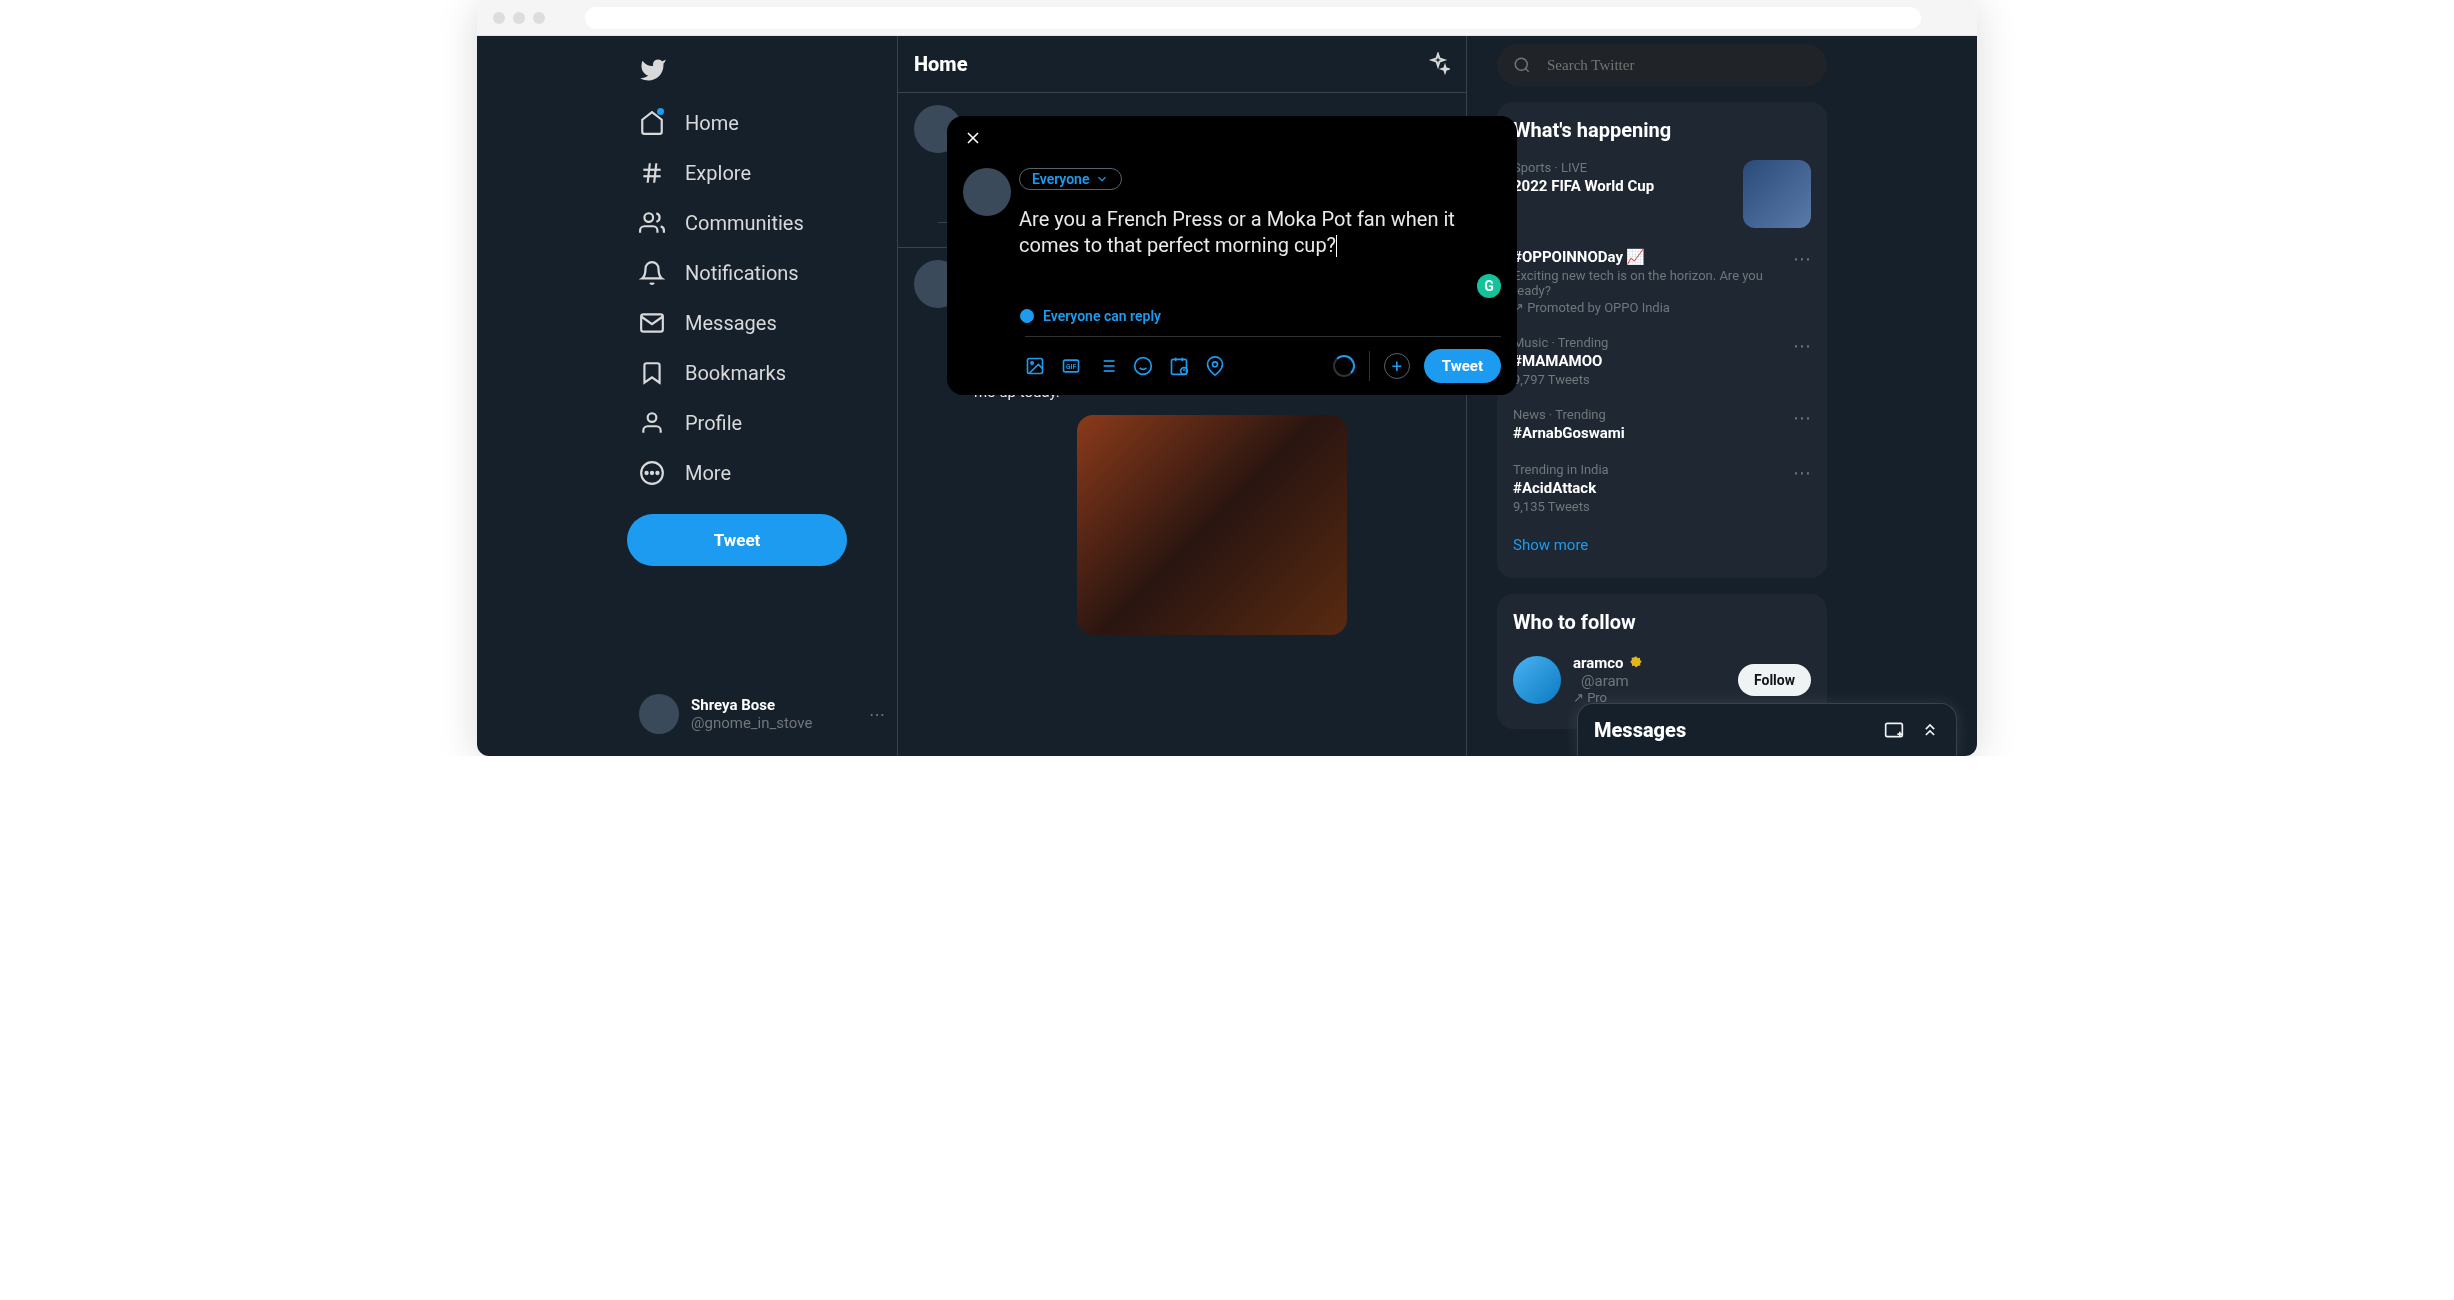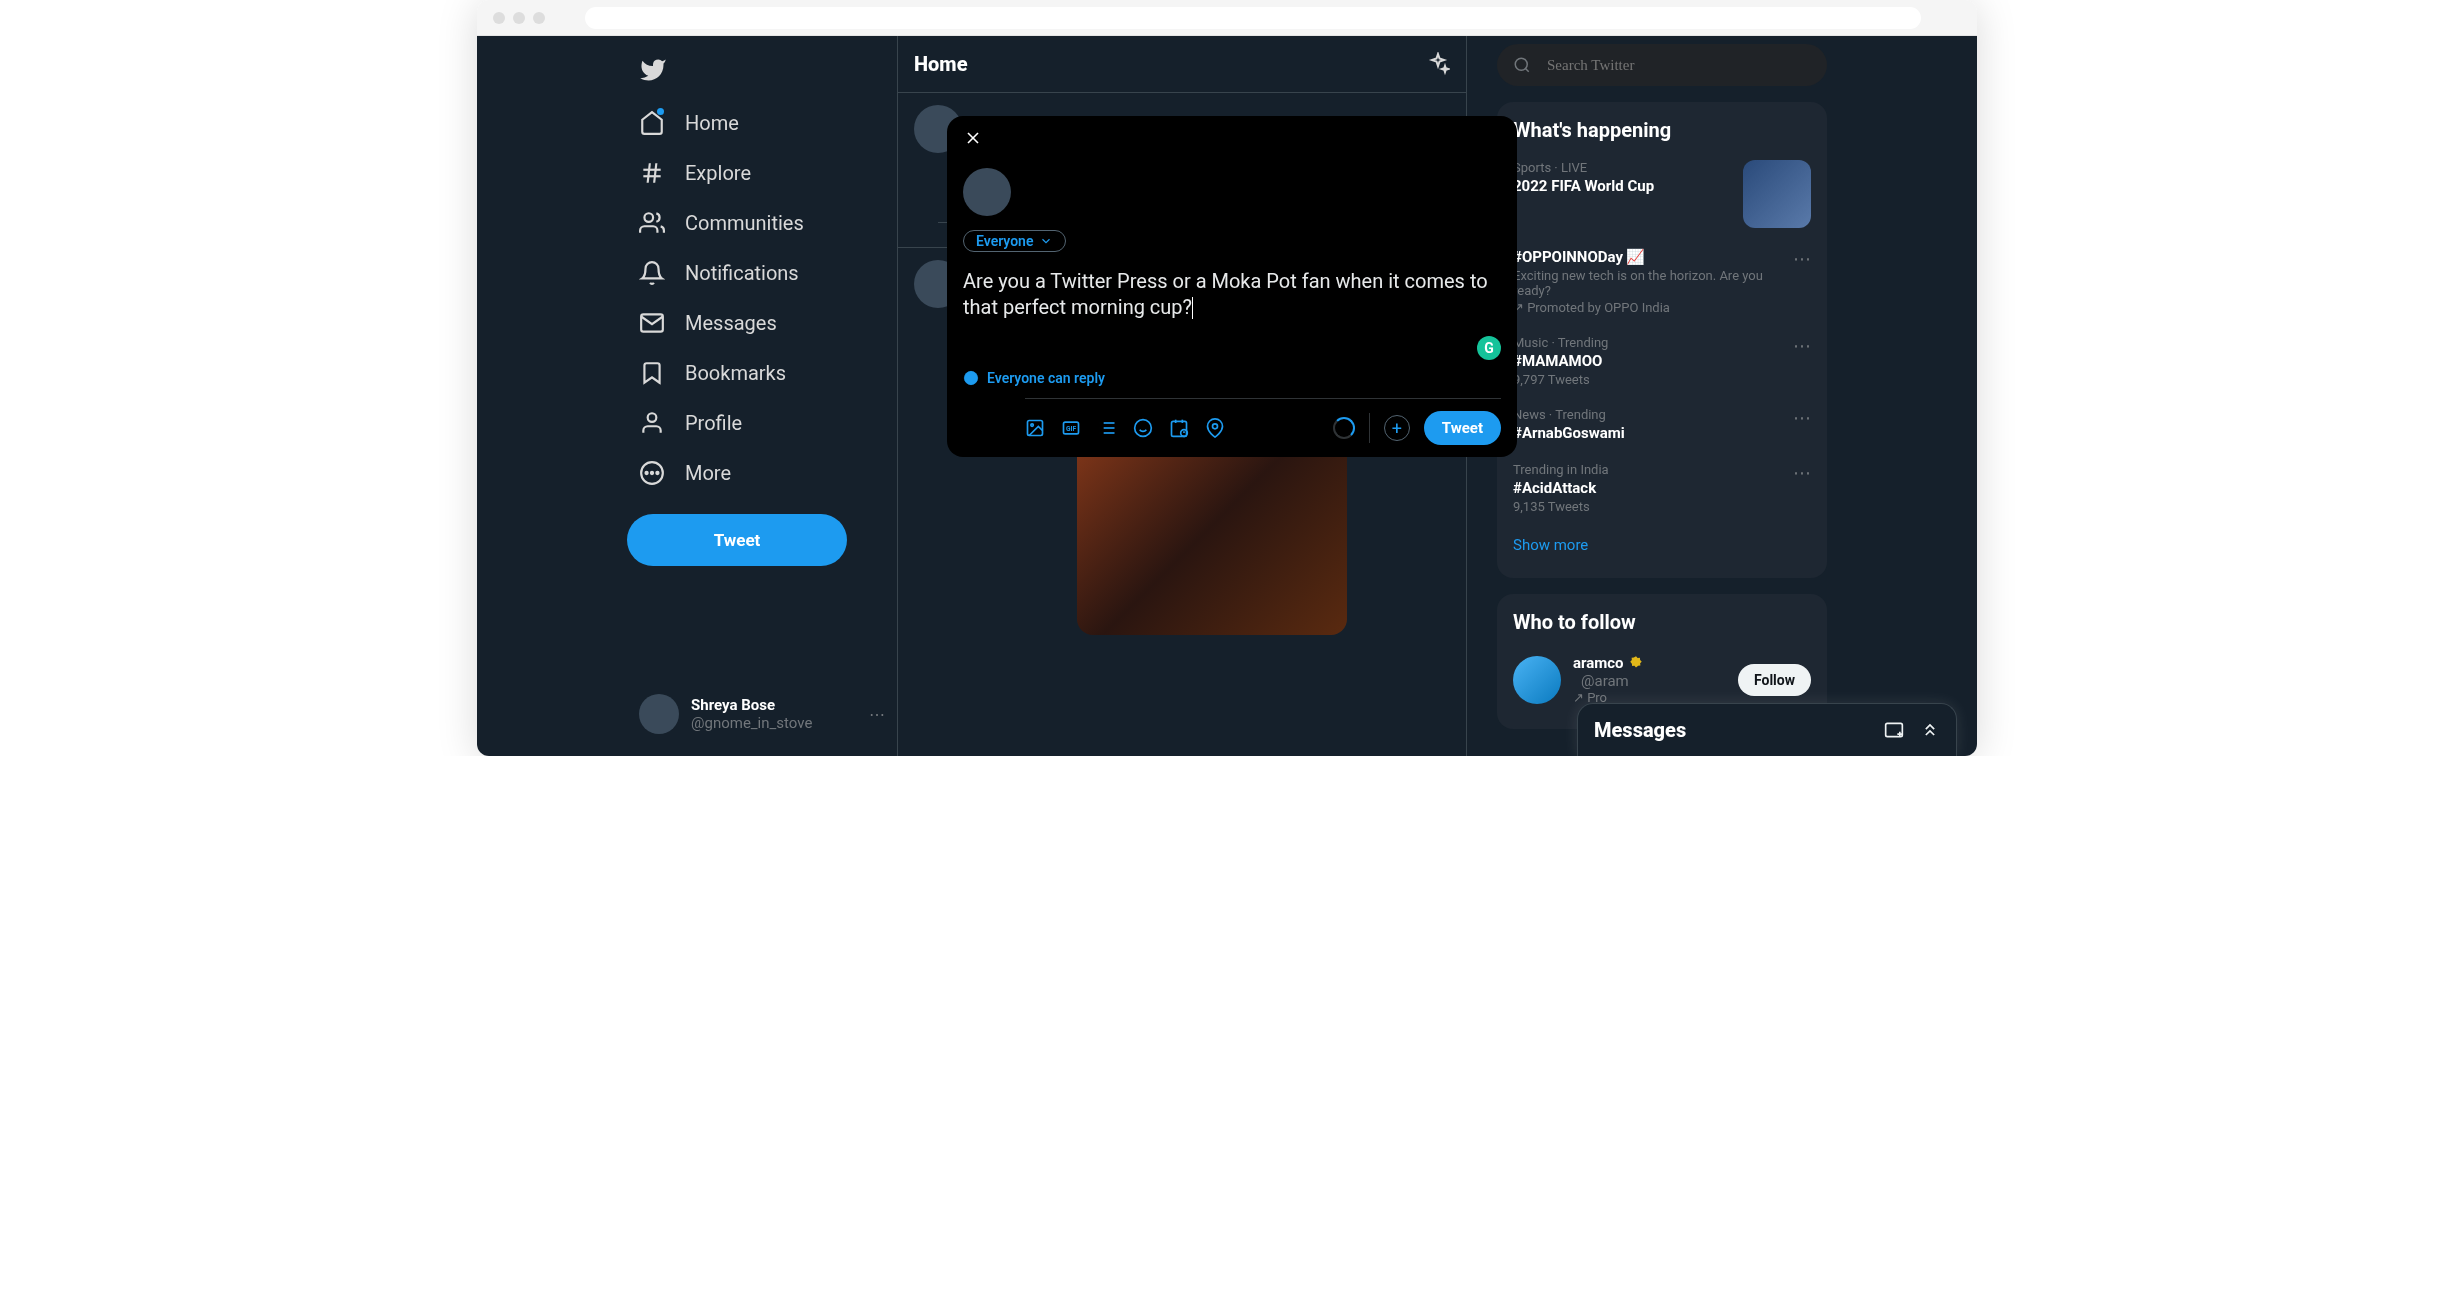--- a/index.html
+++ b/index.html
@@ -57,21 +57,21 @@
 .verified { width: 16px; height: 16px; fill: #e2b719; }
 .follow-handle { color: #71767b; font-size: 15px; margin-left: 8px; }
 .follow-btn { background: #eff3f4; color: #0f1419; font-weight: 700; border: none; border-radius: 999px; padding: 8px 16px; font-size: 14px; }
 .messages-drawer { position: absolute; bottom: 0; right: 20px; width: 380px; background: #15202b; border: 1px solid #38444d; border-bottom: none; border-radius: 16px 16px 0 0; padding: 14px 16px; display: flex; align-items: center; justify-content: space-between; box-shadow: 0 0 15px rgba(255,255,255,0.1); }
 .drawer-title { font-size: 20px; font-weight: 800; }
 .drawer-icons { display: flex; gap: 16px; }
 .drawer-icon { width: 20px; height: 20px; stroke: #eff3f4; fill: none; stroke-width: 2; }
 
 .modal { position: absolute; top: 80px; left: 470px; width: 570px; background: #000; border-radius: 16px; padding: 12px 16px 12px; z-index: 10; }
 .modal-close { width: 20px; height: 20px; stroke: #fff; stroke-width: 2; cursor: pointer; margin-bottom: 16px; }
-.compose-row { display: flex; gap: 14px; flex-direction: column; }
+.compose-row { display: flex; gap: 8px; }
 .compose-avatar { width: 48px; height: 48px; border-radius: 50%; background: #3a4a5a; flex-shrink: 0; }
 .compose-body { flex: 1; }
 .audience-btn { display: inline-flex; align-items: center; gap: 6px; border: 1px solid #536471; border-radius: 999px; padding: 2px 12px; color: #1d9bf0; font-size: 14px; font-weight: 600; cursor: pointer; }
 .compose-text { font-size: 20px; color: #e7e9ea; margin-top: 16px; line-height: 1.3; position: relative; }
 .compose-text .cursor { display: inline-block; width: 1px; height: 22px; background: #fff; vertical-align: text-bottom; }
 .grammarly { position: absolute; right: 0; bottom: -40px; width: 24px; height: 24px; border-radius: 50%; background: #15c39a; color: #fff; display: flex; align-items: center; justify-content: center; font-weight: 700; font-size: 14px; }
 .reply-setting { display: flex; align-items: center; gap: 8px; color: #1d9bf0; font-size: 14px; font-weight: 600; margin-top: 50px; padding-bottom: 12px; }
 .reply-icon { width: 16px; height: 16px; stroke: #1d9bf0; fill: #1d9bf0; }
 .compose-toolbar { border-top: 1px solid #2f3336; padding-top: 12px; display: flex; align-items: center; justify-content: space-between; margin-left: 62px; }
 .tool-icons { display: flex; gap: 16px; font-weight: bold; }
@@ -292,21 +292,21 @@
       <div class="compose-row">
         <div class="compose-avatar"></div>
         <div class="compose-body">
           <div class="audience-btn">
             <span>Everyone</span>
             <svg width="14" height="14" viewBox="0 0 24 24" style="stroke:#1d9bf0;fill:none;stroke-width:2">
                 <polyline points="6 9 12 15 18 9"></polyline>
               </svg>
           </div>
           <div class="compose-text">
-            <span>Are you a Twitter Press or a Moka Pot fan when it comes to that perfect morning cup?</span><span class="cursor"></span>
+            <span>Are you a French Press or a Moka Pot fan when it comes to that perfect morning cup?</span><span class="cursor"></span>
             <div class="grammarly">G</div>
           </div>
           <div class="reply-setting">
             <svg class="reply-icon" viewBox="0 0 24 24">
                 <circle cx="12" cy="12" r="10"></circle>
                 <line x1="2" y1="12" x2="22" y2="12"></line>
                 <path d="M12 2a15.3 15.3 0 014 10 15.3 15.3 0 01-4 10 15.3 15.3 0 01-4-10 15.3 15.3 0 014-10z"></path>
               </svg>
             <span>Everyone can reply</span>
           </div>

